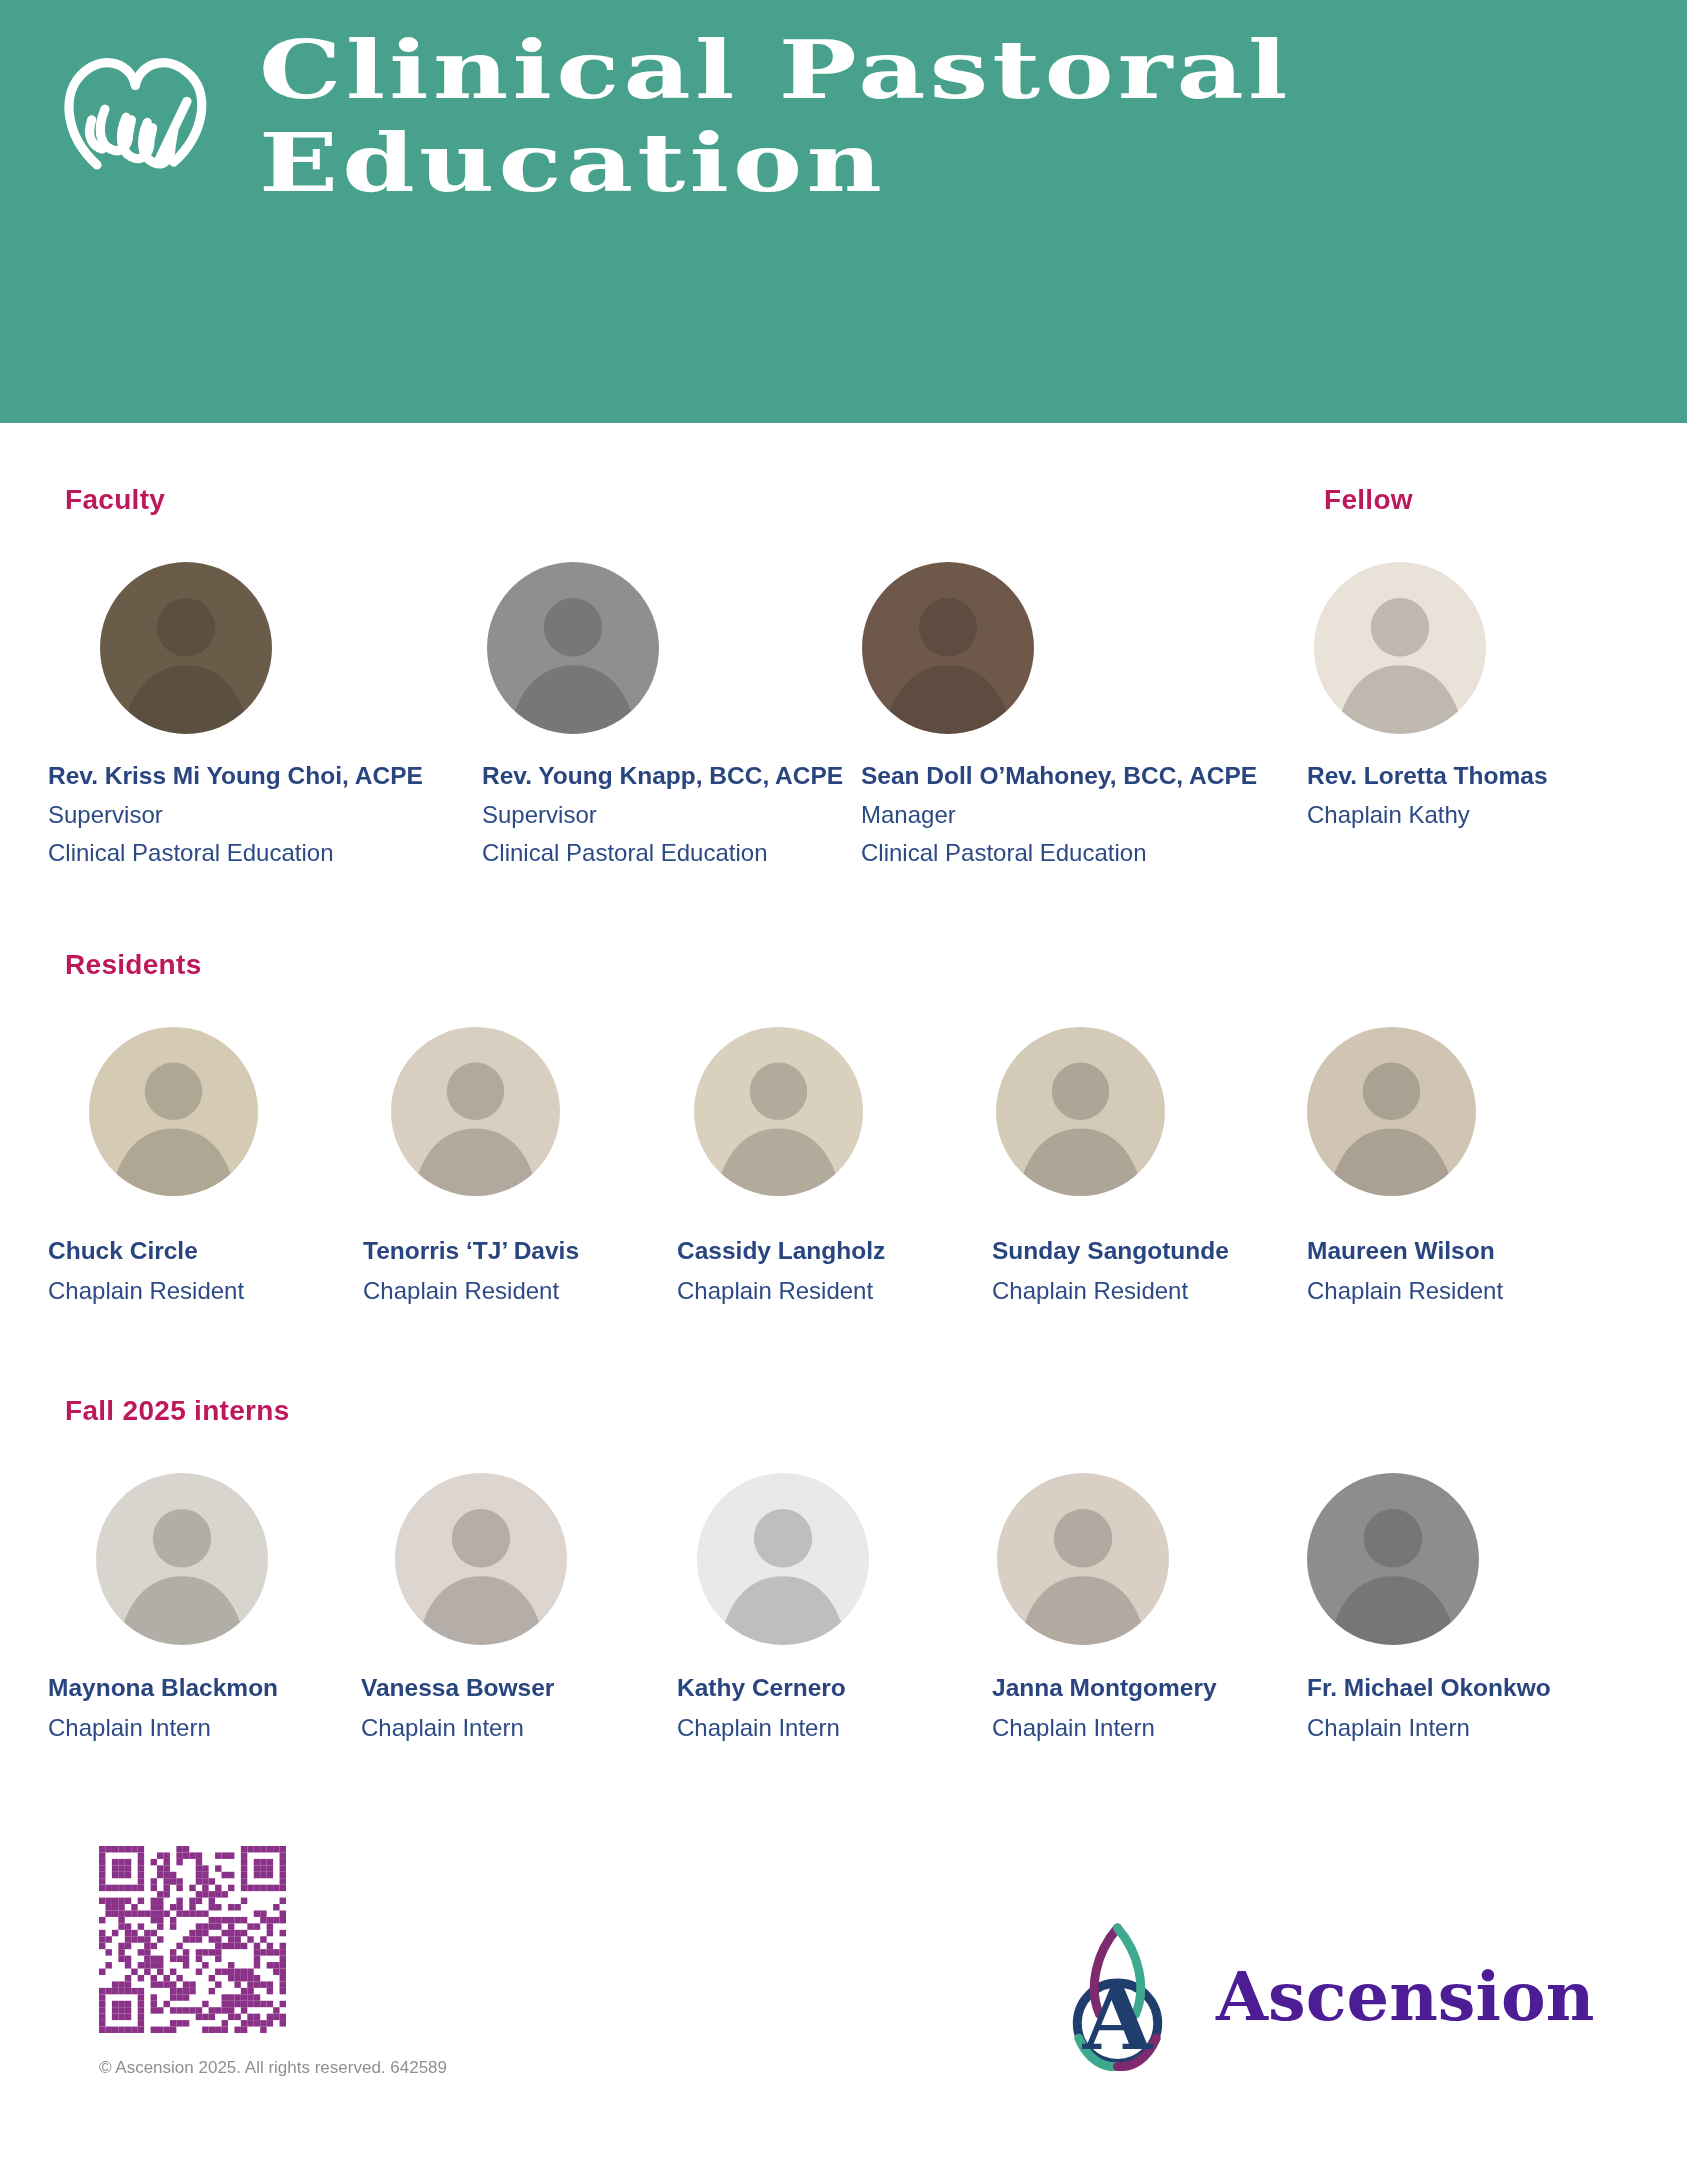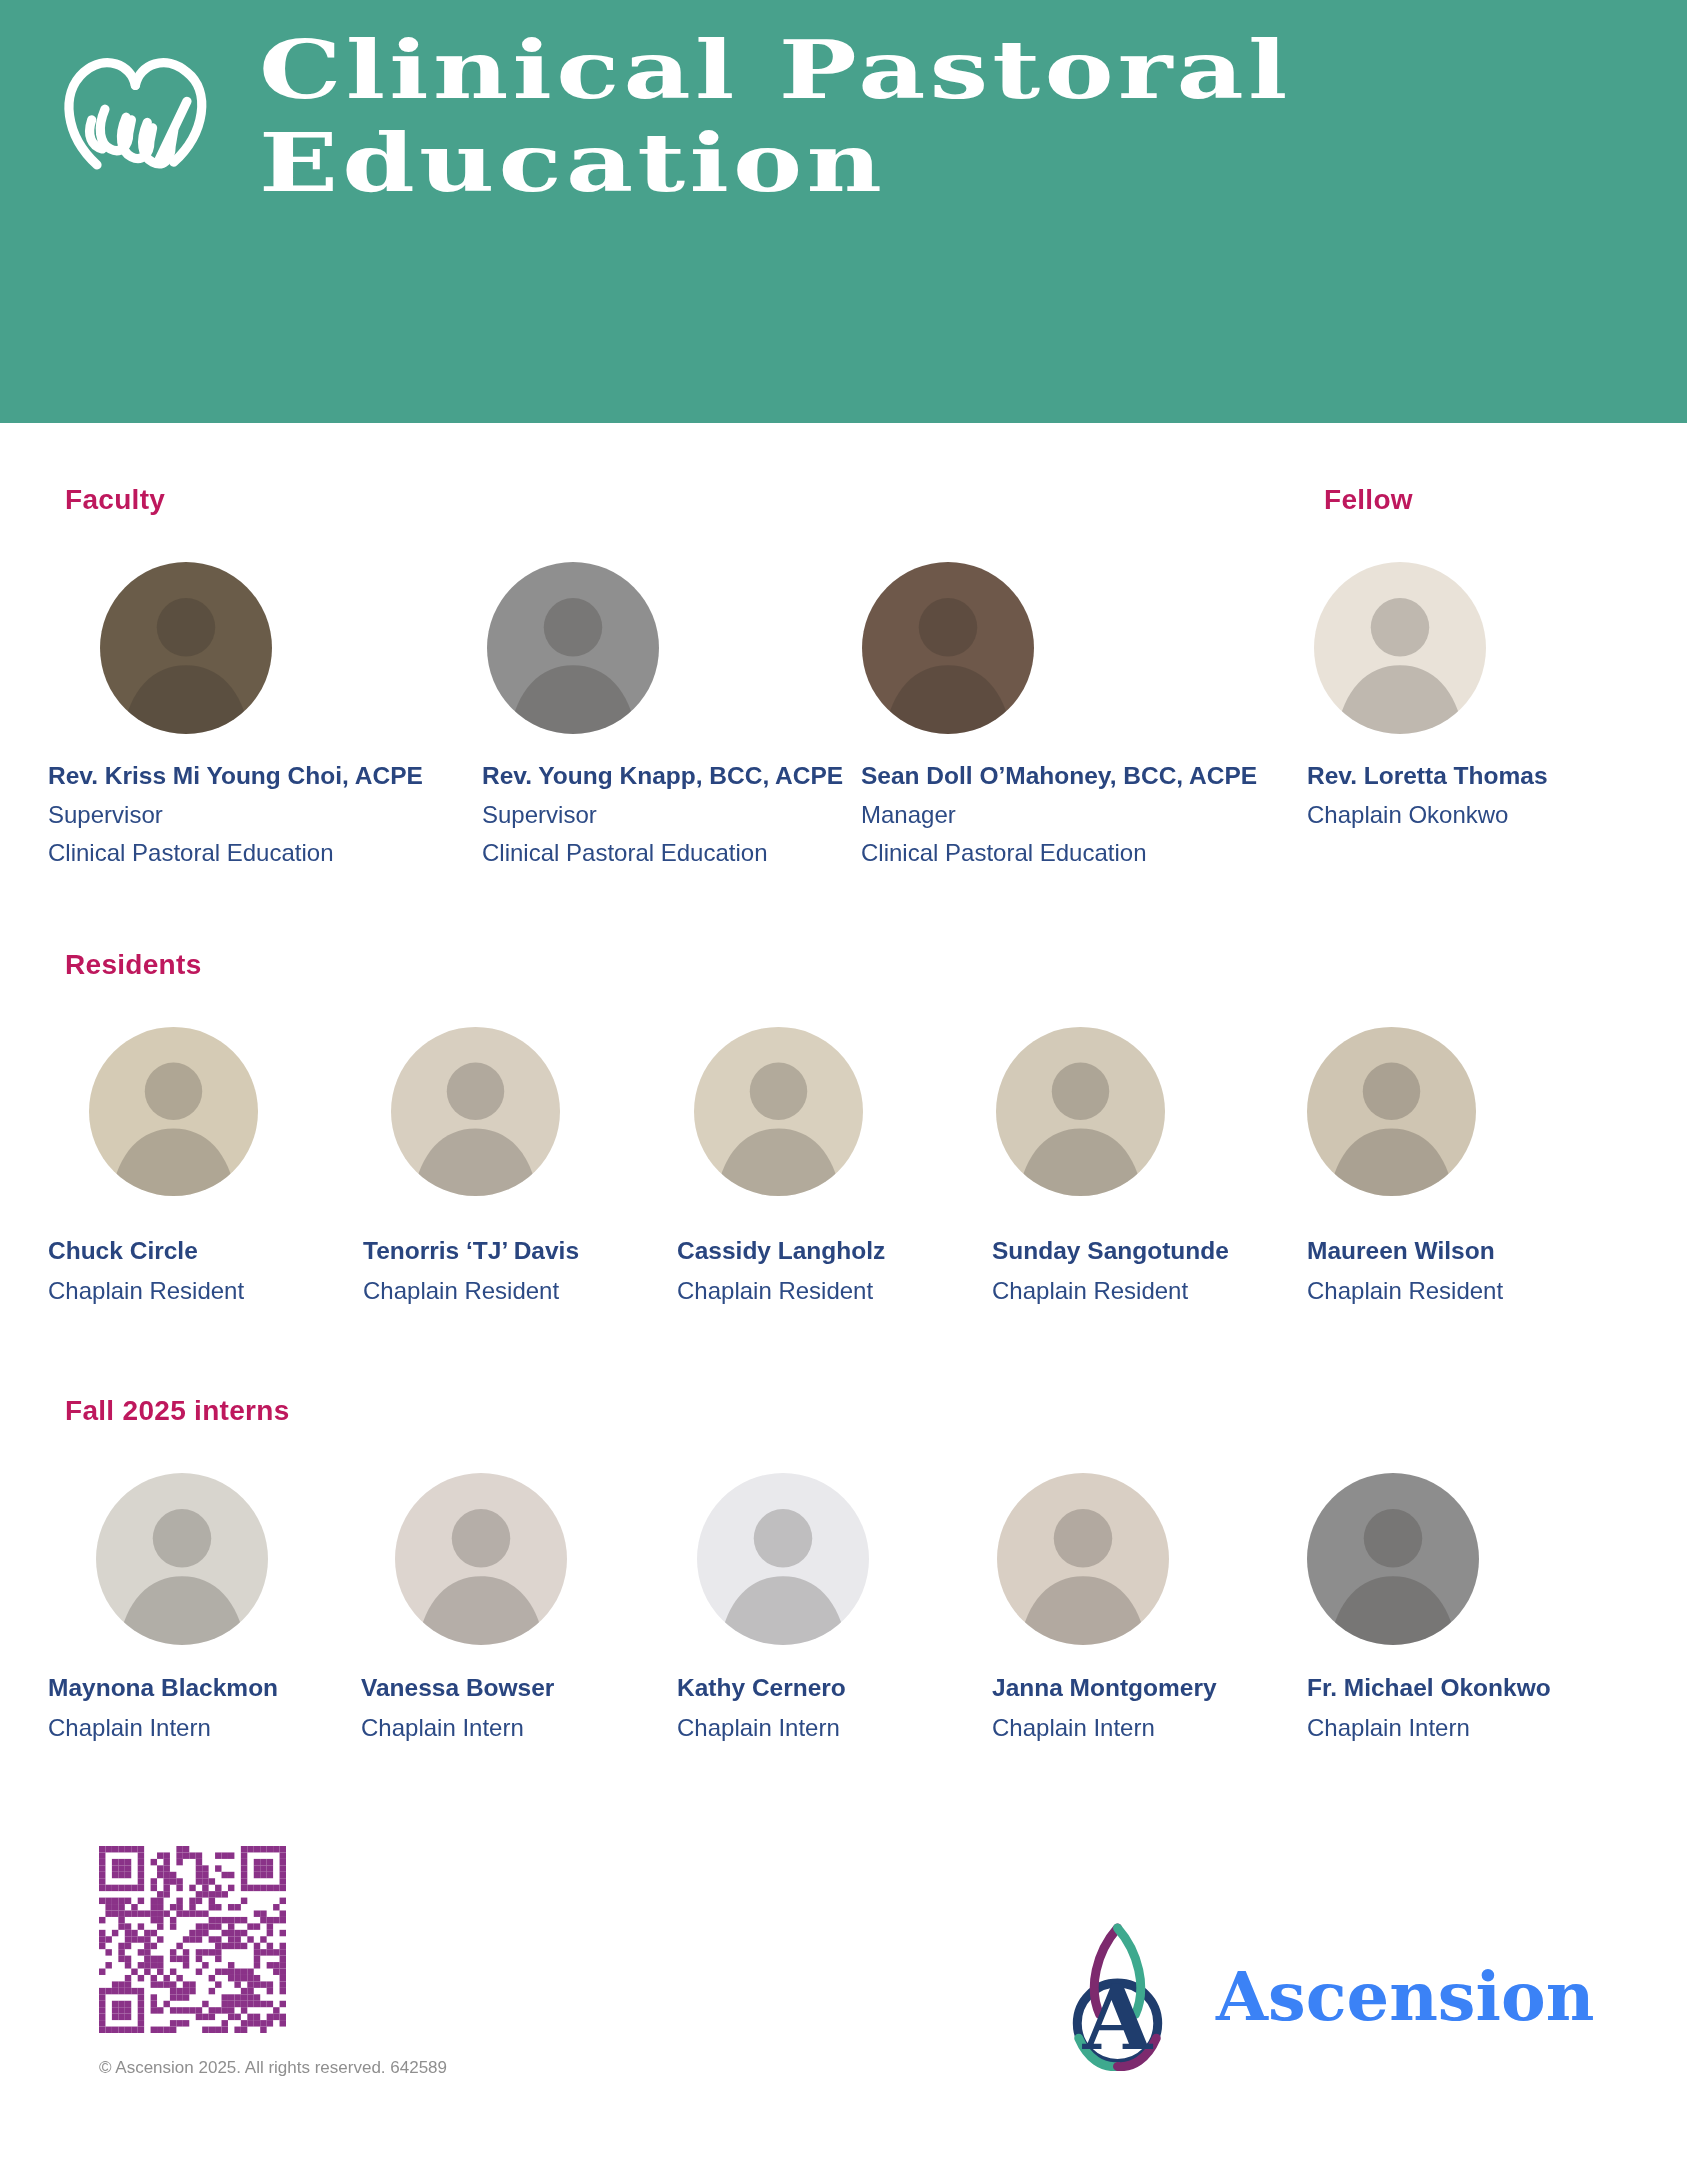--- a/index.html
+++ b/index.html
@@ -37,21 +37,21 @@
   .int .name{margin-top:28px;}
   .role{color:#2c4a85;font-size:24px;line-height:1.55;}
   .name + .role{margin-top:5.3px;}
 
   
   .qr{position:absolute;left:99px;top:1846px;width:187px;height:187px;}
   .qr svg{width:100%;height:100%;}
   .copyright{position:absolute;left:99px;top:2058px;font-size:17px;color:#8f8f8f;}
   .logo{position:absolute;left:1043px;top:1922px;display:flex;align-items:center;}
   .logo-mark{width:149px;height:149px;}
-  .logo-text{margin-left:24px;color:#3b82f6;font-family:"DejaVu Serif","Liberation Serif",serif;
+  .logo-text{margin-left:24px;color:#4c1d95;font-family:"DejaVu Serif","Liberation Serif",serif;
       font-weight:bold;font-size:67px;line-height:1.12;white-space:nowrap;text-align:center;}
 </style>
 </head>
 <body>
 
 <div class="header" style="background: rgb(72, 161, 140);">
   <svg class="hands-heart" viewBox="0 0 130 120" fill="none" stroke="#ffffff" stroke-width="7" stroke-linecap="round" stroke-linejoin="round">
     <path d="M 34,92 C 10,70 6,38 24,22 C 40,8 60,16 63,32"></path>
     <path d="M 63,32 C 66,16 86,8 102,22 C 120,36 116,68 92,90"></path>
     <path d="M 102,44 L 80,90"></path>
@@ -108,21 +108,21 @@
 </div>
 
 <div class="card fac" style="left:1307px;width:344px">
   <div class="avatar" style="margin-left: 6.6px; background: rgb(233, 226, 216);">
     <svg viewBox="0 0 100 100">
       <circle class="sil-fill" cx="50" cy="38" r="17"></circle>
       <path class="sil-fill" d="M50,60 C31,60 17,74 13,100 L87,100 C83,74 69,60 50,60 Z"></path>
     </svg>
   </div>
   <div class="name">Rev. Loretta Thomas</div>
-  <div class="role">Chaplain Okonkwo</div>
+  <div class="role">Chaplain Kathy</div>
 </div>
 
 <div class="card res" style="left:48px;width:304px">
   <div class="avatar" style="margin-left: 41px; background: rgb(213, 203, 181);">
     <svg viewBox="0 0 100 100">
       <circle class="sil-fill" cx="50" cy="38" r="17"></circle>
       <path class="sil-fill" d="M50,60 C31,60 17,74 13,100 L87,100 C83,74 69,60 50,60 Z"></path>
     </svg>
   </div>
   <div class="name">Chuck Circle</div>

